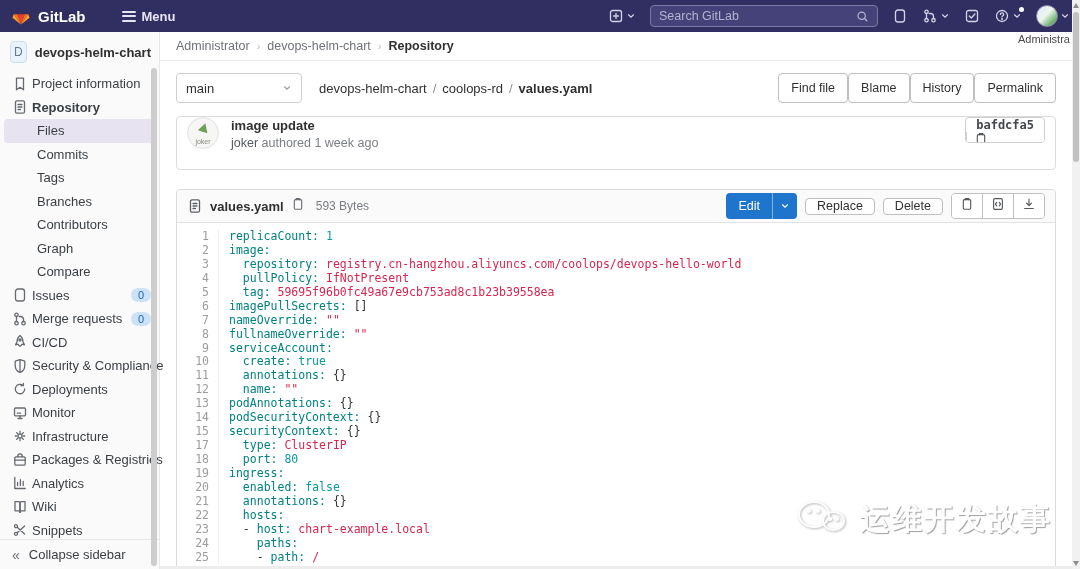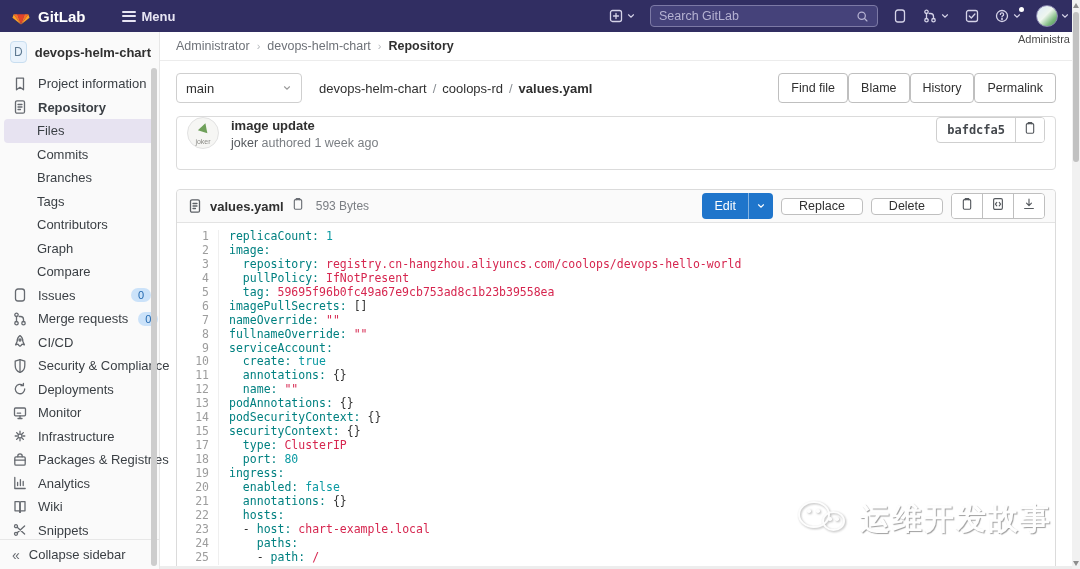--- a/index.html
+++ b/index.html
@@ -32,21 +32,21 @@
                  font-size:11px; color:#4a4a4a; white-space:nowrap; z-index:40; }
 
   
   .sidebar { position:absolute; top:32px; left:0; width:160px; bottom:0; background:#fafafa;
              border-right:1px solid #e7e7e7; font-size:13px; z-index:20; }
   .sb-head { display:flex; align-items:center; gap:8px; padding:9px 8px 9px 10px; }
   .sb-avatar { width:22px; height:22px; border-radius:4px; background:#eaf3fc; border:1px solid #c9def0;
                color:#5f7a92; font-size:12px; display:flex; align-items:center; justify-content:center; }
   .sb-title { font-weight:bold; font-size:13px; color:#303030; white-space:nowrap; }
   .sb-list { list-style:none; }
-  .sb-item { display:flex; align-items:center; gap:10px; height:23.5px; padding:0 8px 0 12px;
+  .sb-item { display:flex; align-items:center; gap:4px; height:23.5px; padding:0 8px 0 12px;
              color:#3a3f44; cursor:pointer; white-space:nowrap; }
   .sb-item .sb-ic { width:16px; height:16px; color:#666a70; flex:0 0 16px; }
   .sb-item.sub { padding-left:37px; }
   .sb-item.bold .sb-label { font-weight:bold; }
   .sb-item.active { background:#e7e3f1; border-radius:4px; margin:0 4px; padding-left:33px; }
   .sb-badge { margin-left:auto; background:#cbe2f9; color:#2268b0; font-size:11px; border-radius:8px;
               padding:1px 7px; }
   .sb-collapse { position:absolute; bottom:0; left:0; right:0; border-top:1px solid #e7e7e7;
                  display:flex; align-items:center; gap:9px; height:30px; padding-left:12px; color:#3a3f44;
                  cursor:pointer; background:#fafafa; font-size:13px; }
@@ -82,35 +82,35 @@
                    position:relative; overflow:hidden; flex:0 0 32px; }
   .commit-avatar .leaf { position:absolute; top:5px; left:11px; width:0; height:0;
                    border-left:5px solid transparent; border-right:5px solid transparent; border-bottom:9px solid #6fa05a; transform:rotate(18deg); }
   .commit-avatar .joker-t { position:absolute; bottom:3px; left:0; right:0; text-align:center;
                    font-size:7px; color:#8a8a86; }
   .commit-info { margin-left:12px; line-height:1.35; }
   .commit-title { font-size:13px; font-weight:bold; color:#303030; cursor:pointer; }
   .commit-meta { font-size:12.5px; color:#7a7e83; }
   .commit-meta .author { color:#55595e; }
   .sha-group { margin-left:auto; display:flex; align-items:stretch; height:26px; border:1px solid #cfcfcf;
-               border-radius:4px; overflow:hidden; }
+               border-radius:4px; overflow:hidden;flex-direction:column; }
   .sha-text { display:flex; align-items:center; padding:0 10px; font-family:"DejaVu Sans Mono",monospace;
               font-size:12px; font-weight:bold; color:#44484d; }
   .sha-copy { display:flex; align-items:center; padding:0 7px; border-left:1px solid #cfcfcf; color:#55595e;
               cursor:pointer; background:#fff; }
 
   .file-box { margin-top:19px; border:1px solid #dbdbdb; border-radius:4px 4px 0 0; }
   .file-head { height:33px; background:#fafafa; border-bottom:1px solid #e3e3e3; border-radius:4px 4px 0 0;
                display:flex; align-items:center; padding:0 10px; gap:7px; }
   .file-head .fh-ic { color:#5c6066; display:flex; }
   .file-name { font-size:13px; font-weight:bold; color:#303030; }
   .copy-mini { color:#6a6e74; cursor:pointer; display:flex; }
   .file-size { font-size:12px; color:#7a7e83; margin-left:4px; }
   .fh-actions { margin-left:auto; display:flex; align-items:center; gap:8px; }
-  .btn-sm { height:17px; padding:0 17px; font-size:12.5px; }
+  .btn-sm { height:17px; padding:0 11px; font-size:12.5px; }
   .edit-split { display:flex; height:26px; border-radius:4px; overflow:hidden; cursor:pointer; }
   .edit-main { background:#1f75cb; color:#fff; font-size:12.5px; display:flex; align-items:center; padding:0 12px; }
   .edit-caret { background:#1f75cb; border-left:1px solid rgba(255,255,255,.45); color:#fff; display:flex;
                 align-items:center; padding:0 7px; }
   .icon-group { display:flex; height:26px; border:1px solid #bfbfbf; border-radius:4px; overflow:hidden; }
   .icon-group .igb { display:flex; align-items:center; padding:0 8px; color:#55595e; background:#fff;
                      cursor:pointer; }
   .icon-group .igb + .igb { border-left:1px solid #bfbfbf; }
 
   
@@ -268,24 +268,24 @@
             </svg></span>
           <span class="sb-label">Repository</span>
         </li>
         <li class="sb-item sub active">
           <span class="sb-label">Files</span>
         </li>
         <li class="sb-item sub">
           <span class="sb-label">Commits</span>
         </li>
         <li class="sb-item sub">
+          <span class="sb-label">Tags</span>
+        </li>
+        <li class="sb-item sub">
           <span class="sb-label">Branches</span>
-        </li>
-        <li class="sb-item sub">
-          <span class="sb-label">Tags</span>
         </li>
         <li class="sb-item sub">
           <span class="sb-label">Contributors</span>
         </li>
         <li class="sb-item sub">
           <span class="sb-label">Graph</span>
         </li>
         <li class="sb-item sub">
           <span class="sb-label">Compare</span>
         </li>

